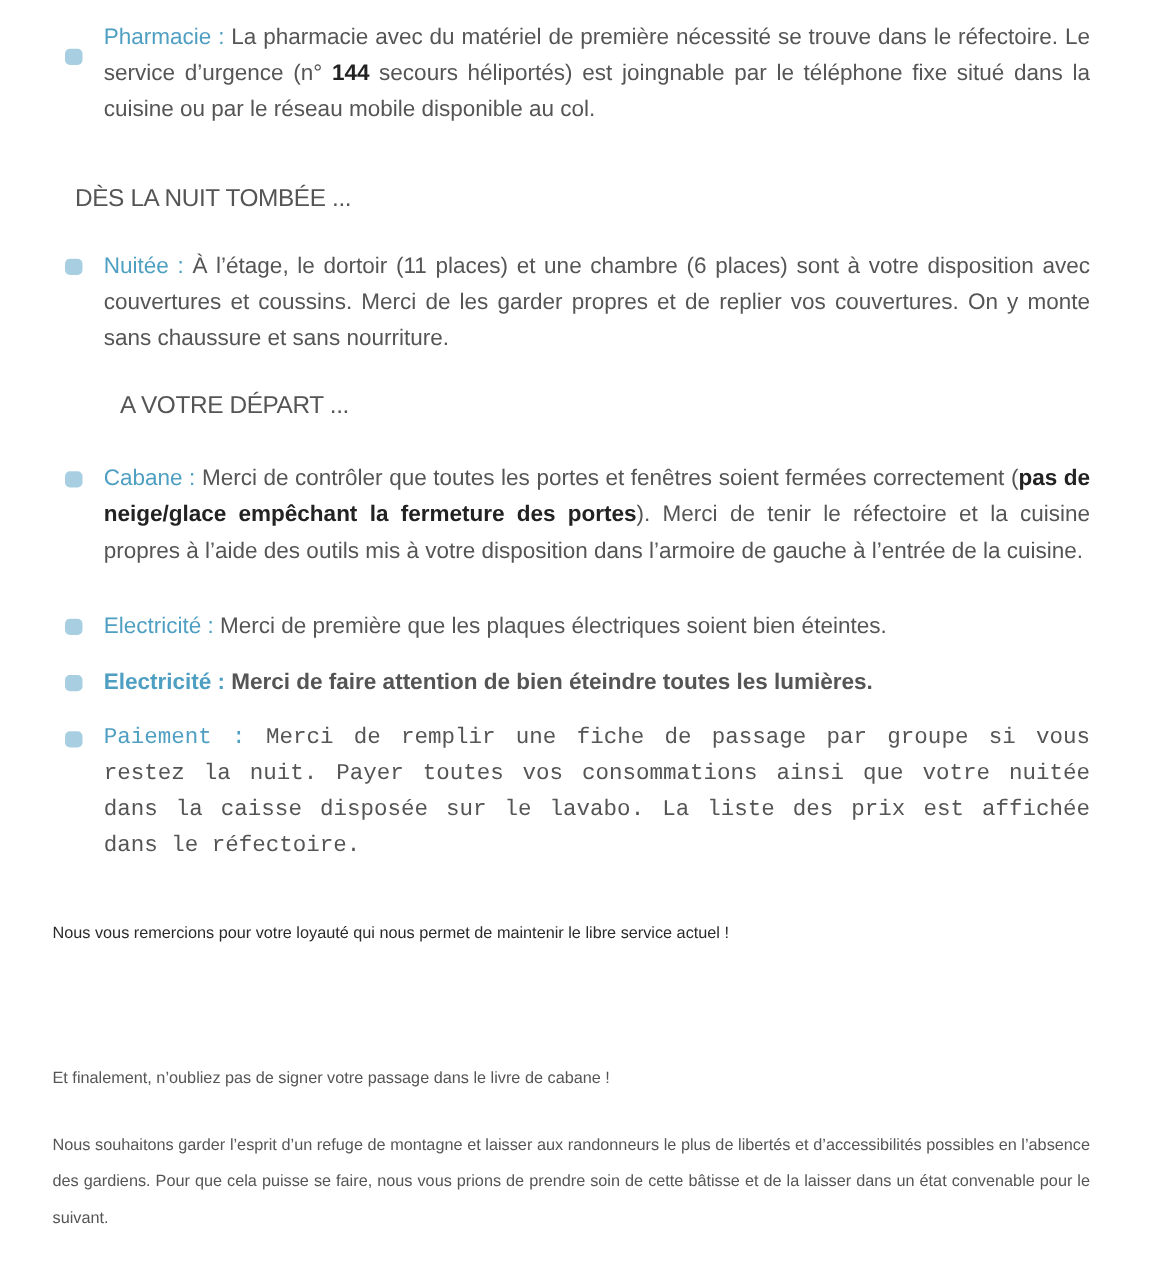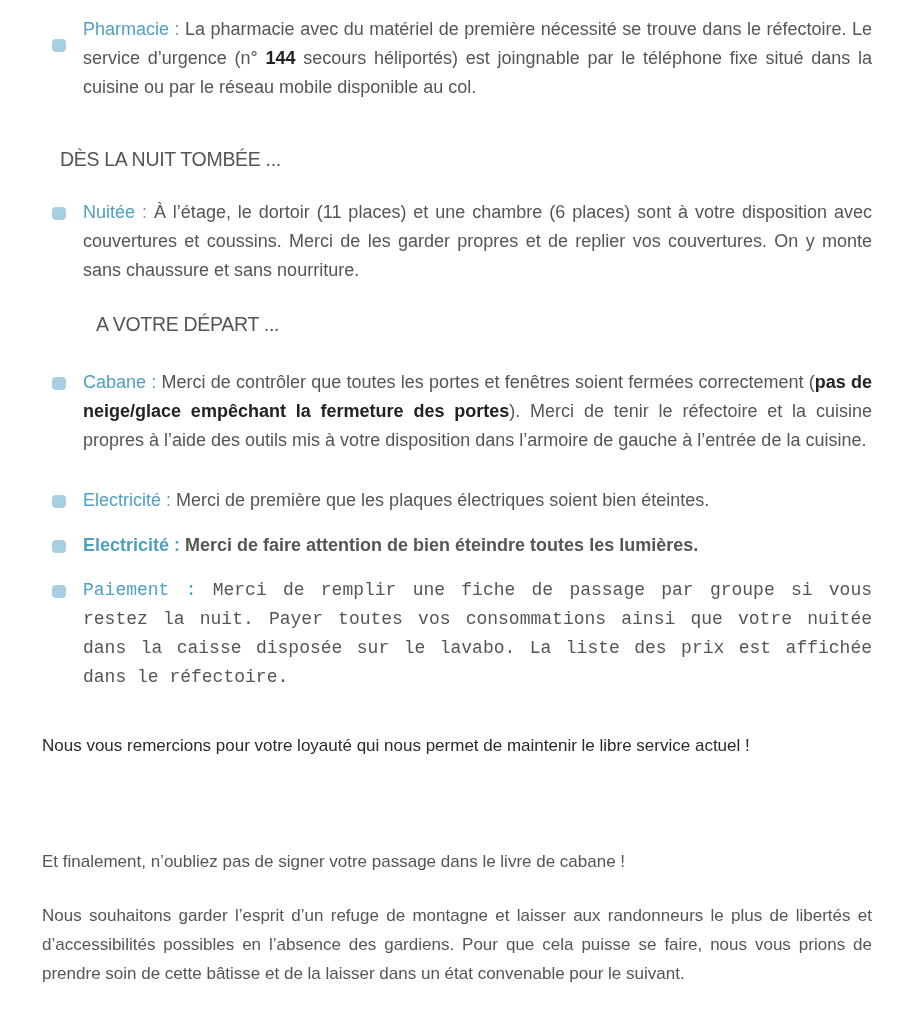--- a/index.html
+++ b/index.html
@@ -22,21 +22,21 @@
   }
   .item .text { display: block; margin-left: 31px; color: #555; }
   .label { color: #4f9fc2; }
   .bold { color: #222; font-weight: 700; }
   .heading {
     position: absolute; left: 60px; font-size: 19.5px; line-height: 29px;
     color: #555; letter-spacing: -0.3px;
   }
   .para {
     position: absolute; left: 42px; width: 830px;
-    font-size: 17px; line-height: 29px; text-align: justify; color: #555;
+    font-size: 13px; line-height: 29px; text-align: justify; color: #555;
   }
   .para.dark { color: #2a2a2a; }
 </style>
 </head>
 <body>
 
 <div class="page">
 
   <div class="item" style="top:15px;">
     <span class="bullet" style="top:24px;"></span>

